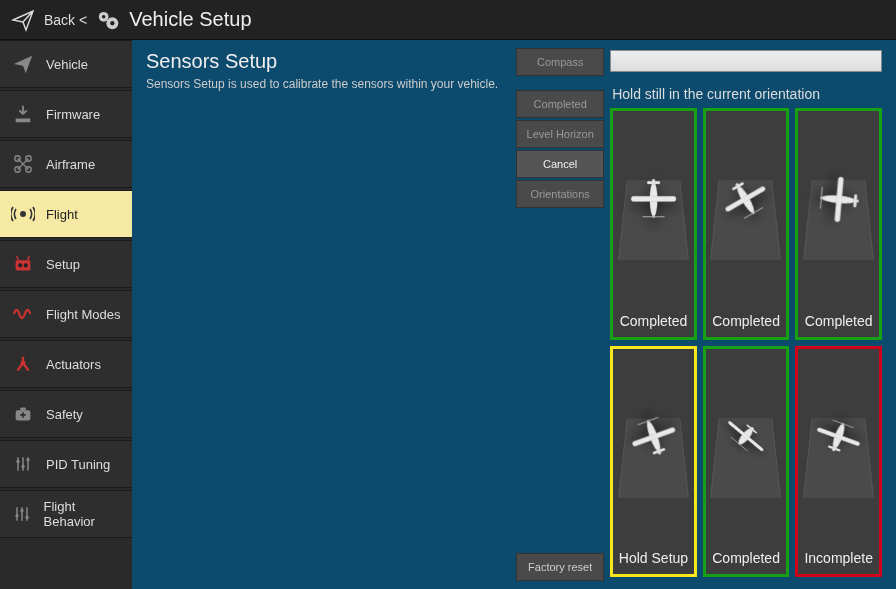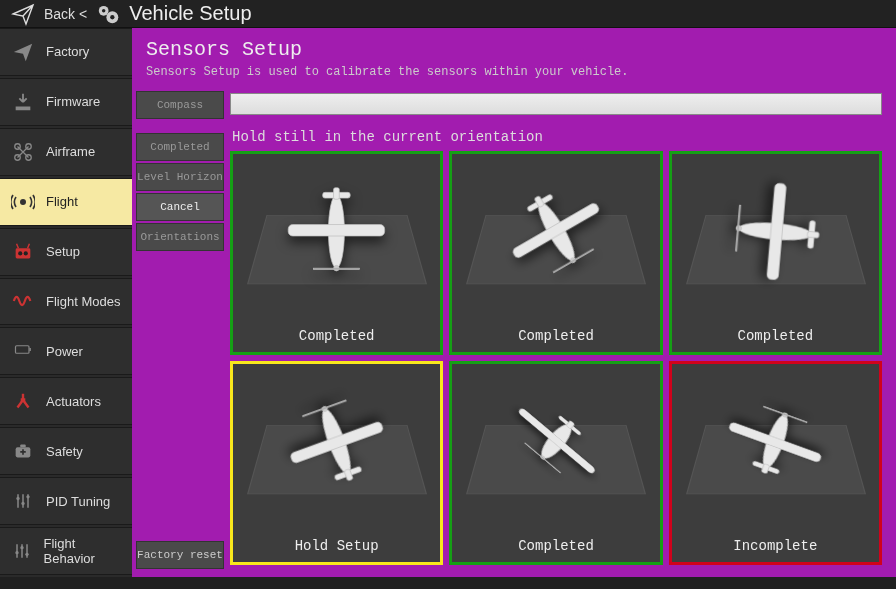--- a/index.html
+++ b/index.html
@@ -1,35 +1,35 @@
 <!DOCTYPE html>
 <html><head>
 <meta charset="utf-8">
 <style>
   * { box-sizing: border-box; margin: 0; padding: 0; }
   html, body { width: 896px; height: 589px; overflow: hidden; font-family: "Segoe UI", Arial, sans-serif; background: #202020; color: #ddd; }
   .topbar {
-    height: 28px; background: #222; display: flex; align-items: center; padding: 0 8px;
+    height: 40px; background: #222; display: flex; align-items: center; padding: 0 8px;
     border-bottom: 1px solid #111;
   }
   .topbar .paper-plane { width: 30px; height: 30px; display: flex; align-items: center; justify-content: center; }
   .topbar .back { font-size: 14px; color: #ddd; padding: 0 6px; cursor: pointer; }
   .topbar .gears { width: 30px; height: 30px; display: flex; align-items: center; justify-content: center; }
   .topbar .title { font-size: 20px; font-weight: 300; color: #eee; padding-left: 6px; }
   .main { display: flex; height: calc(589px - 40px); }
   .sidebar { width: 132px; background: #2a2a2a; display: flex; flex-direction: column; }
   .side-item {
     height: 48px; display: flex; align-items: center; gap: 10px; padding: 0 10px;
     border-top: 1px solid #1a1a1a; border-bottom: 1px solid #1a1a1a;
     background: #2e2e2e; color: #ddd; font-size: 13px; cursor: pointer;
     margin-bottom: 2px;
   }
   .side-item.active { background: #f6e9a3; color: #222; }
   .side-item .icon { width: 26px; height: 26px; display: flex; align-items: center; justify-content: center; }
-  .content { flex: 1; background: #a21caf; display: flex; flex-direction: column; padding: 0; font-family: Liberation Mono, monospace; }
+  .content { flex: 1; background: #0c4a6e; display: flex; flex-direction: row; padding: 0; }
   .content-header { padding: 10px 14px 4px 14px; }
   .content-header h1 { font-size: 20px; font-weight: 400; color: #eee; }
   .content-header p { font-size: 12px; color: #ccc; margin-top: 4px; }
   .body-row { display: flex; flex: 1; padding: 8px 8px 8px 0; gap: 0; }
   .btn-col { width: 92px; display: flex; flex-direction: column; gap: 2px; padding-left: 4px; }
   .btn {
     height: 28px; font-size: 11px; display: flex; align-items: center; justify-content: center;
     background: #4a4a4a; color: #999; border: 1px solid #333; cursor: pointer;
   }
   .btn.cancel { color: #eee; background: #555; }
@@ -80,21 +80,21 @@
 <div class="main">
 
   <div class="sidebar">
 
     <div class="side-item">
       <span class="icon">
         <svg viewBox="0 0 24 24" width="22" height="22">
             <path d="M2 12 L22 3 L15 22 L12 14 Z" fill="#888"></path>
           </svg>
       </span>
-      <span>Factory</span>
+      <span>Vehicle</span>
     </div>
 
     <div class="side-item">
       <span class="icon">
         <svg viewBox="0 0 24 24" width="22" height="22">
             <path d="M5 18h14v2H5zM12 3v9m0 0l-4-4m4 4l4-4" stroke="#888" stroke-width="2" fill="none"></path>
           </svg>
       </span>
       <span>Firmware</span>
     </div>
@@ -141,29 +141,20 @@
 
     <div class="side-item">
       <span class="icon">
         <svg viewBox="0 0 24 24" width="24" height="22">
             <path d="M2 12q3-9 6 0t6 0 6 0" stroke="#c33" stroke-width="2.4" fill="none"></path>
           </svg>
       </span>
       <span>Flight Modes</span>
     </div>
 
-    <div class="side-item">
-      <span class="icon">
-        <svg viewBox="0 0 24 24" width="24" height="18">
-            <rect x="2" y="5" width="18" height="10" rx="1.5" fill="none" stroke="#888" stroke-width="1.6"></rect>
-            <rect x="20.5" y="8" width="2" height="4" fill="#888"></rect>
-          </svg>
-      </span>
-      <span>Power</span>
-    </div>
 
     <div class="side-item">
       <span class="icon">
         <svg viewBox="0 0 24 24" width="22" height="22">
             <path d="M12 4v7M12 11l-6 8M12 11l6 8" stroke="#c33" stroke-width="2.6" fill="none"></path>
             <rect x="9.5" y="9" width="5" height="4" fill="#c33"></rect>
           </svg>
       </span>
       <span>Actuators</span>
     </div>

